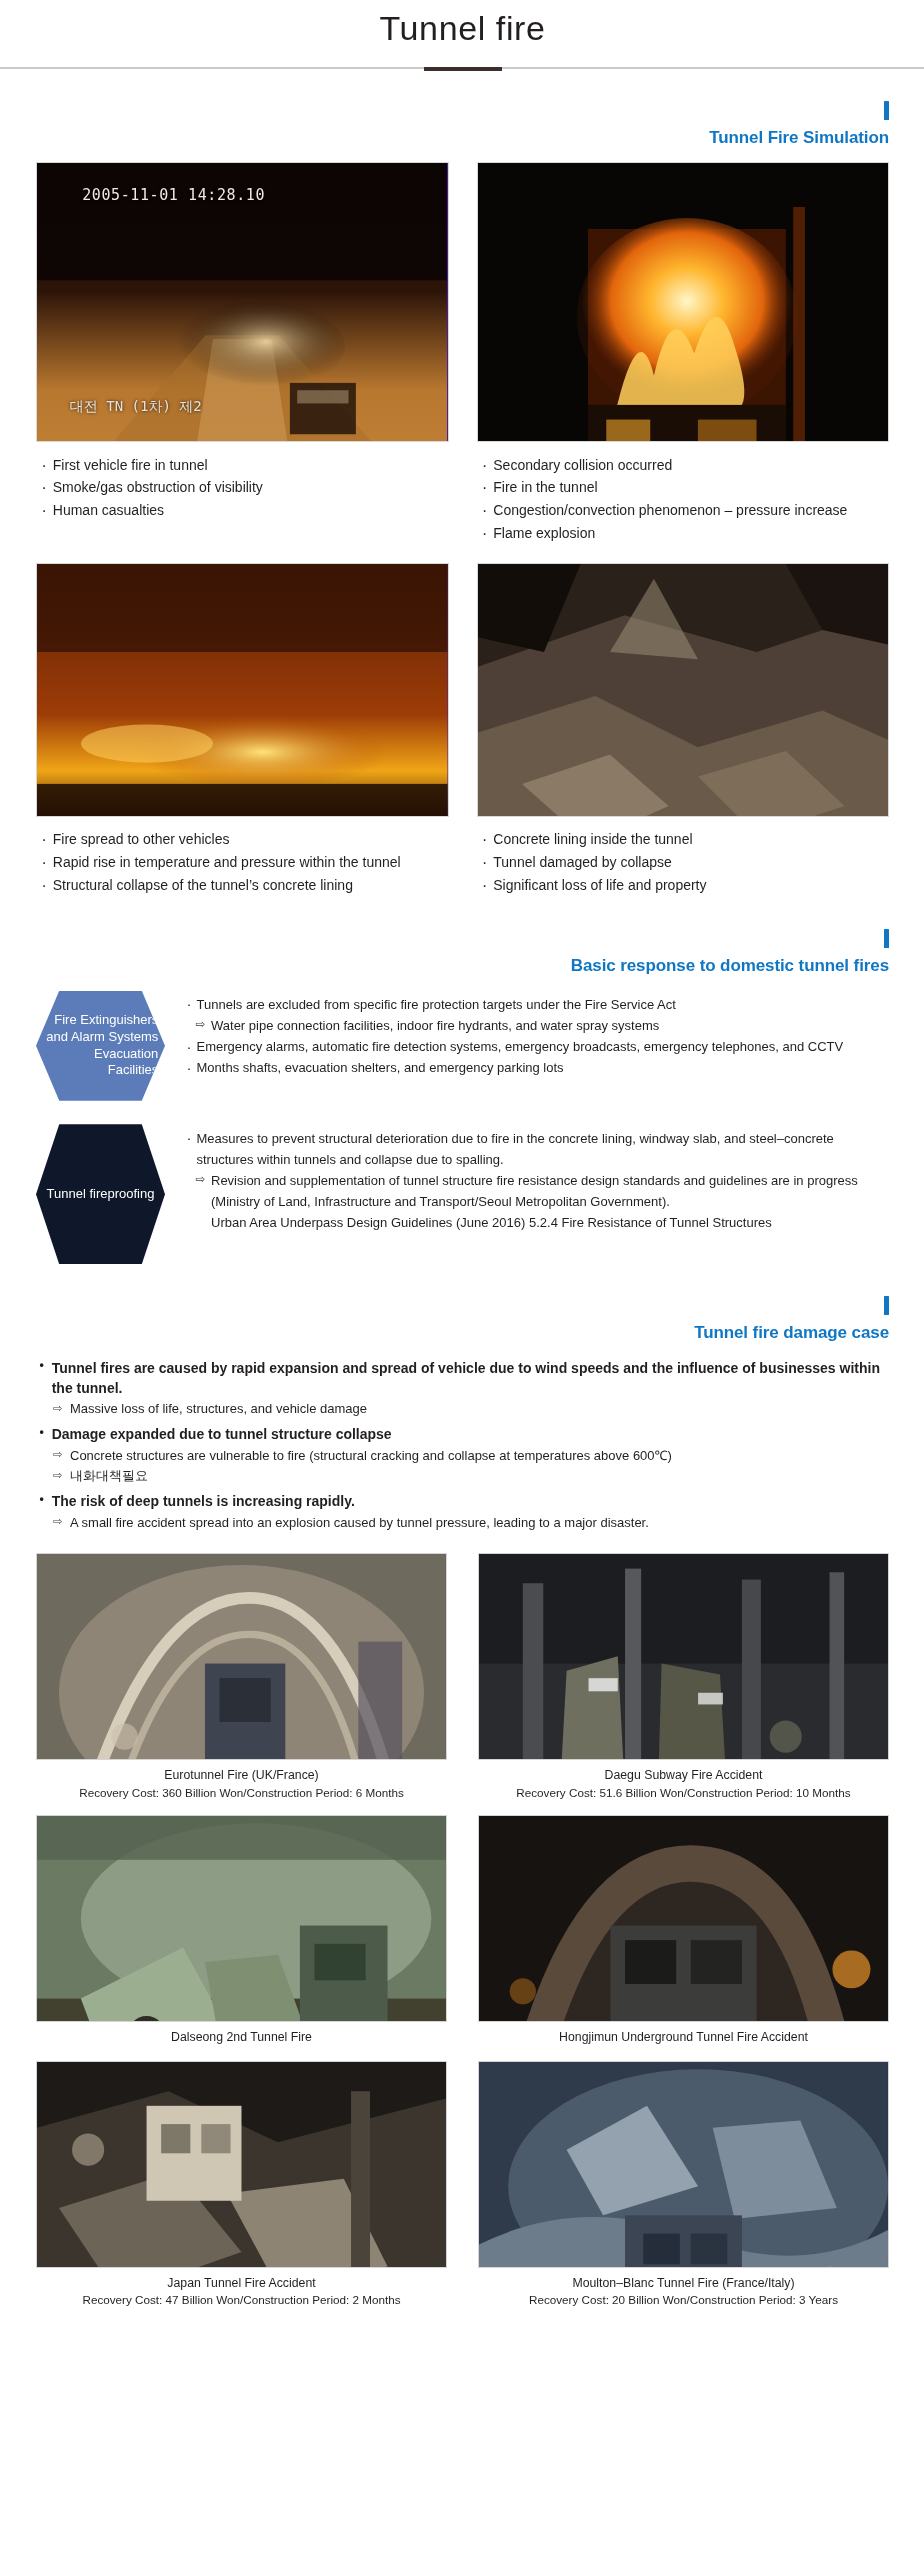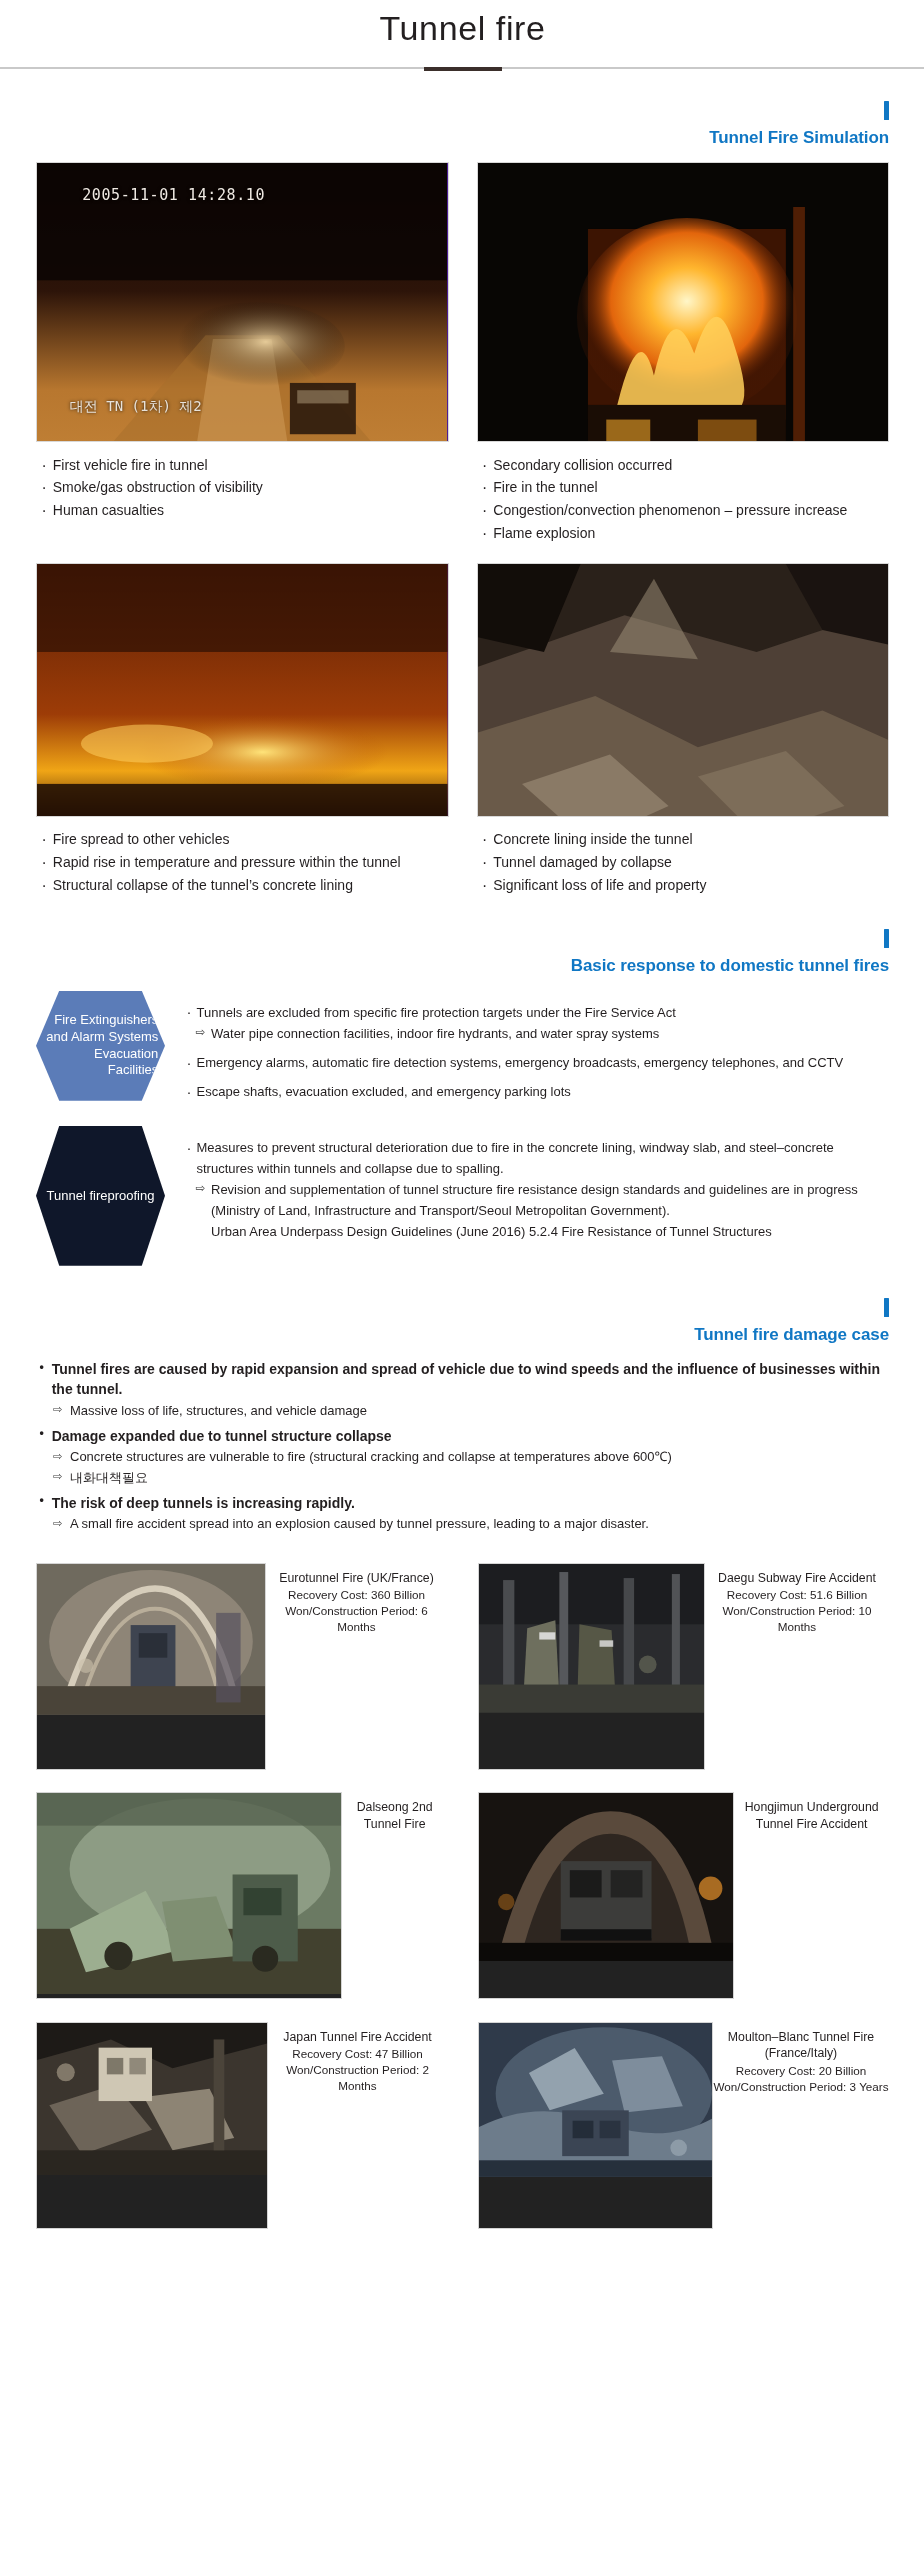--- a/index.html
+++ b/index.html
@@ -131,21 +131,20 @@
   .badge-text {
     flex:1 1 auto;
     font-size:13px;
     line-height:1.62;
     padding-top:3.4px;
   }
   .badge-text .b {
     position:relative;
     padding-left:14.5px;
     margin-bottom:0px;
-    margin-top:8px;
   }
   .badge-text .b:before {
     content:"·";
     position:absolute;
     left:4.5px;
     top:-1.7px;
     font-size:15px;
   }
   .badge-text .arrow {
     position:relative;
@@ -196,21 +195,21 @@
   .dmg .sub.tight { margin-bottom:1.1px; }
 
   
   .case-grid {
     display:grid;
     grid-template-columns:1fr 1fr;
     column-gap:31px;
     row-gap:14.5px;
     margin-top:21px;
   }
-  .case-cell { display:flex; flex-direction:row;margin-top:8px; }
+  .case-cell { display:flex; flex-direction:column; }
   .case-photo {
     width:100%;
     height:207px;
     border:0.6px solid #d5d5d5;
     overflow:hidden;
     position:relative;
     background:#222;
   }
   .cap {
     text-align:center;
@@ -387,21 +386,21 @@
       <div class="sec-bar"></div>
       <div class="sec-title">Basic response to domestic tunnel fires</div>
     </div>
 
     <div class="badge-row">
       <div class="badge blue">Fire Extinguishers and Alarm Systems Evacuation Facilities</div>
       <div class="badge-text">
         <div class="b">Tunnels are excluded from specific fire protection targets under the Fire Service Act</div>
         <div class="arrow">Water pipe connection facilities, indoor fire hydrants, and water spray systems</div>
         <div class="b">Emergency alarms, automatic fire detection systems, emergency broadcasts, emergency telephones, and CCTV</div>
-        <div class="b">Escape shafts, evacuation excluded, and emergency parking lots</div>
+        <div class="b">Months shafts, evacuation shelters, and emergency parking lots</div>
       </div>
     </div>
 
     <div class="badge-row">
       <div class="badge navy">Tunnel fireproofing</div>
       <div class="badge-text">
         <div class="b">Measures to prevent structural deterioration due to fire in the concrete lining, windway slab, and steel–concrete structures within tunnels and collapse due to spalling.</div>
         <div class="arrow">Revision and supplementation of tunnel structure fire resistance design standards and guidelines are in progress (Ministry of Land, Infrastructure and Transport/Seoul Metropolitan Government).</div>
         <div class="cont">Urban Area Underpass Design Guidelines (June 2016) 5.2.4 Fire Resistance of Tunnel Structures</div>
       </div>

